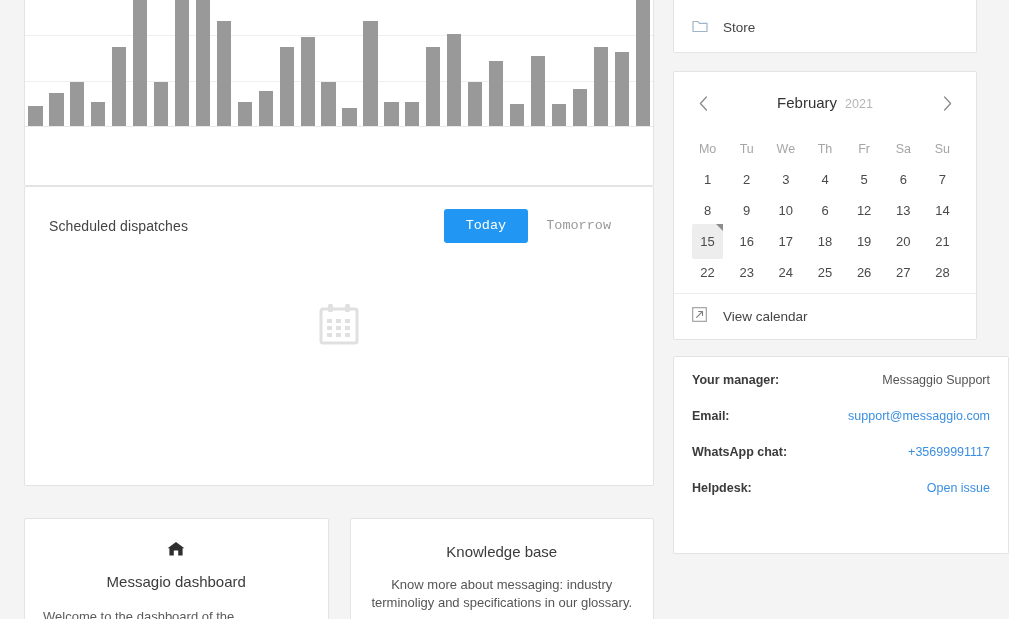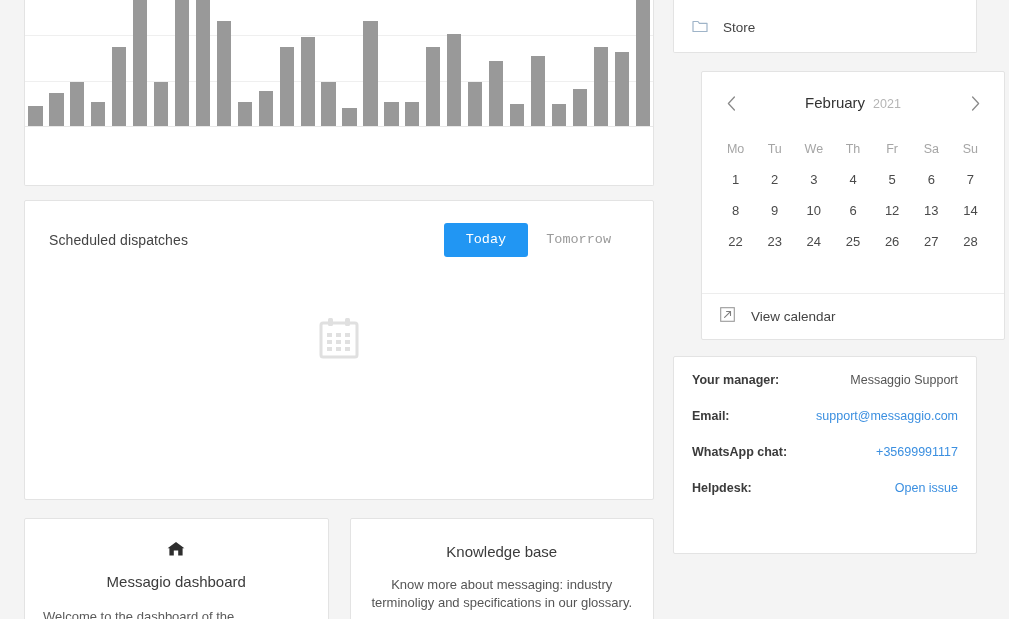--- a/index.html
+++ b/index.html
@@ -45,21 +45,21 @@
     position: absolute; left: 0; right: 0; bottom: 59px;
     height: 178px;
     display: flex; align-items: flex-end;
     gap: 0;
   }
   .bar-slot { flex: 1 1 0; display: flex; justify-content: center; align-items: flex-end; height: 100%; }
   .bar { width: 68%; background: #999999; }
 
   
   .dispatch-card {
-    position: absolute; left: 24px; top: 200px;
+    position: absolute; left: 24px; top: 186px;
     width: 630px; height: 300px;
   }
   .dispatch-head {
     position: relative;
     height: 78px;
     padding: 0 24px;
     display: flex; align-items: center;
   }
   .dispatch-title {
     font-size: 14px; color: #444; letter-spacing: .1px;
@@ -109,21 +109,21 @@
     position: absolute; left: 673px; top: -48px;
     width: 304px; height: 101px;
     background: #fff; border: 1px solid #e3e3e3; border-top: none;
     border-radius: 0 0 2px 2px;
     display: flex; align-items: flex-end;
     padding: 0 0 16px 18px;
   }
   .store-link { display: flex; align-items: center; gap: 15px; font-size: 13.5px; color: #444; cursor: pointer; }
 
   
-  .cal-card { position: absolute; left: 673px; top: 71px; width: 304px; height: 269px; margin-left: 28px; }
+  .cal-card { position: absolute; left: 673px; top: 71px; width: 304px; height: 269px; }
   .cal-head {
     height: 62px; display: flex; align-items: center; justify-content: center;
     position: relative;
   }
   .cal-nav {
     position: absolute; top: 50%; transform: translateY(-50%);
     width: 30px; height: 30px; display: flex; align-items: center; justify-content: center;
     cursor: pointer; color: #8a8a8a;
   }
   .cal-nav.prev { left: 14px; }
@@ -154,21 +154,21 @@
   .cal-foot {
     position: absolute; left: 0; right: 0; bottom: 0;
     height: 46px;
     border-top: 1px solid #ededed;
     display: flex; align-items: center; padding-left: 18px; gap: 16px;
     cursor: pointer;
   }
   .cal-foot span.lbl { font-size: 13.5px; color: #444; }
 
   
-  .contact-card { position: absolute; left: 673px; top: 356px; width: 304px; height: 198px; padding: 16px 18px 0 18px; }
+  .contact-card { position: absolute; left: 673px; top: 356px; width: 336px; height: 198px; padding: 16px 18px 0 18px; }
   .contact-row { display: flex; justify-content: space-between; align-items: baseline; height: 36px; }
   .contact-label { font-size: 12.5px; color: #3b3b3b; font-weight: 700; }
   .contact-value { font-size: 12.5px; color: #555; }
   .contact-value.link { color: #3b8fe0; cursor: pointer; }
 </style>
 </head>
 <body>
 
 <div class="page">
 
@@ -373,20 +373,33 @@
         <div class="cal-row">
           <div class="cal-cell">8</div>
           <div class="cal-cell">9</div>
           <div class="cal-cell">10</div>
           <div class="cal-cell">6</div>
           <div class="cal-cell">12</div>
           <div class="cal-cell">13</div>
           <div class="cal-cell">14</div>
         </div>
         <div class="cal-row">
+          <div class="cal-cell sel">
+            <div class="sel-box"></div>
+            <div class="sel-corner"></div>
+            <span class="num">15</span>
+          </div>
+          <div class="cal-cell">16</div>
+          <div class="cal-cell">17</div>
+          <div class="cal-cell">18</div>
+          <div class="cal-cell">19</div>
+          <div class="cal-cell">20</div>
+          <div class="cal-cell">21</div>
+        </div>
+        <div class="cal-row">
           <div class="cal-cell">22</div>
           <div class="cal-cell">23</div>
           <div class="cal-cell">24</div>
           <div class="cal-cell">25</div>
           <div class="cal-cell">26</div>
           <div class="cal-cell">27</div>
           <div class="cal-cell">28</div>
         </div>
       </div>
     <div class="cal-foot">

